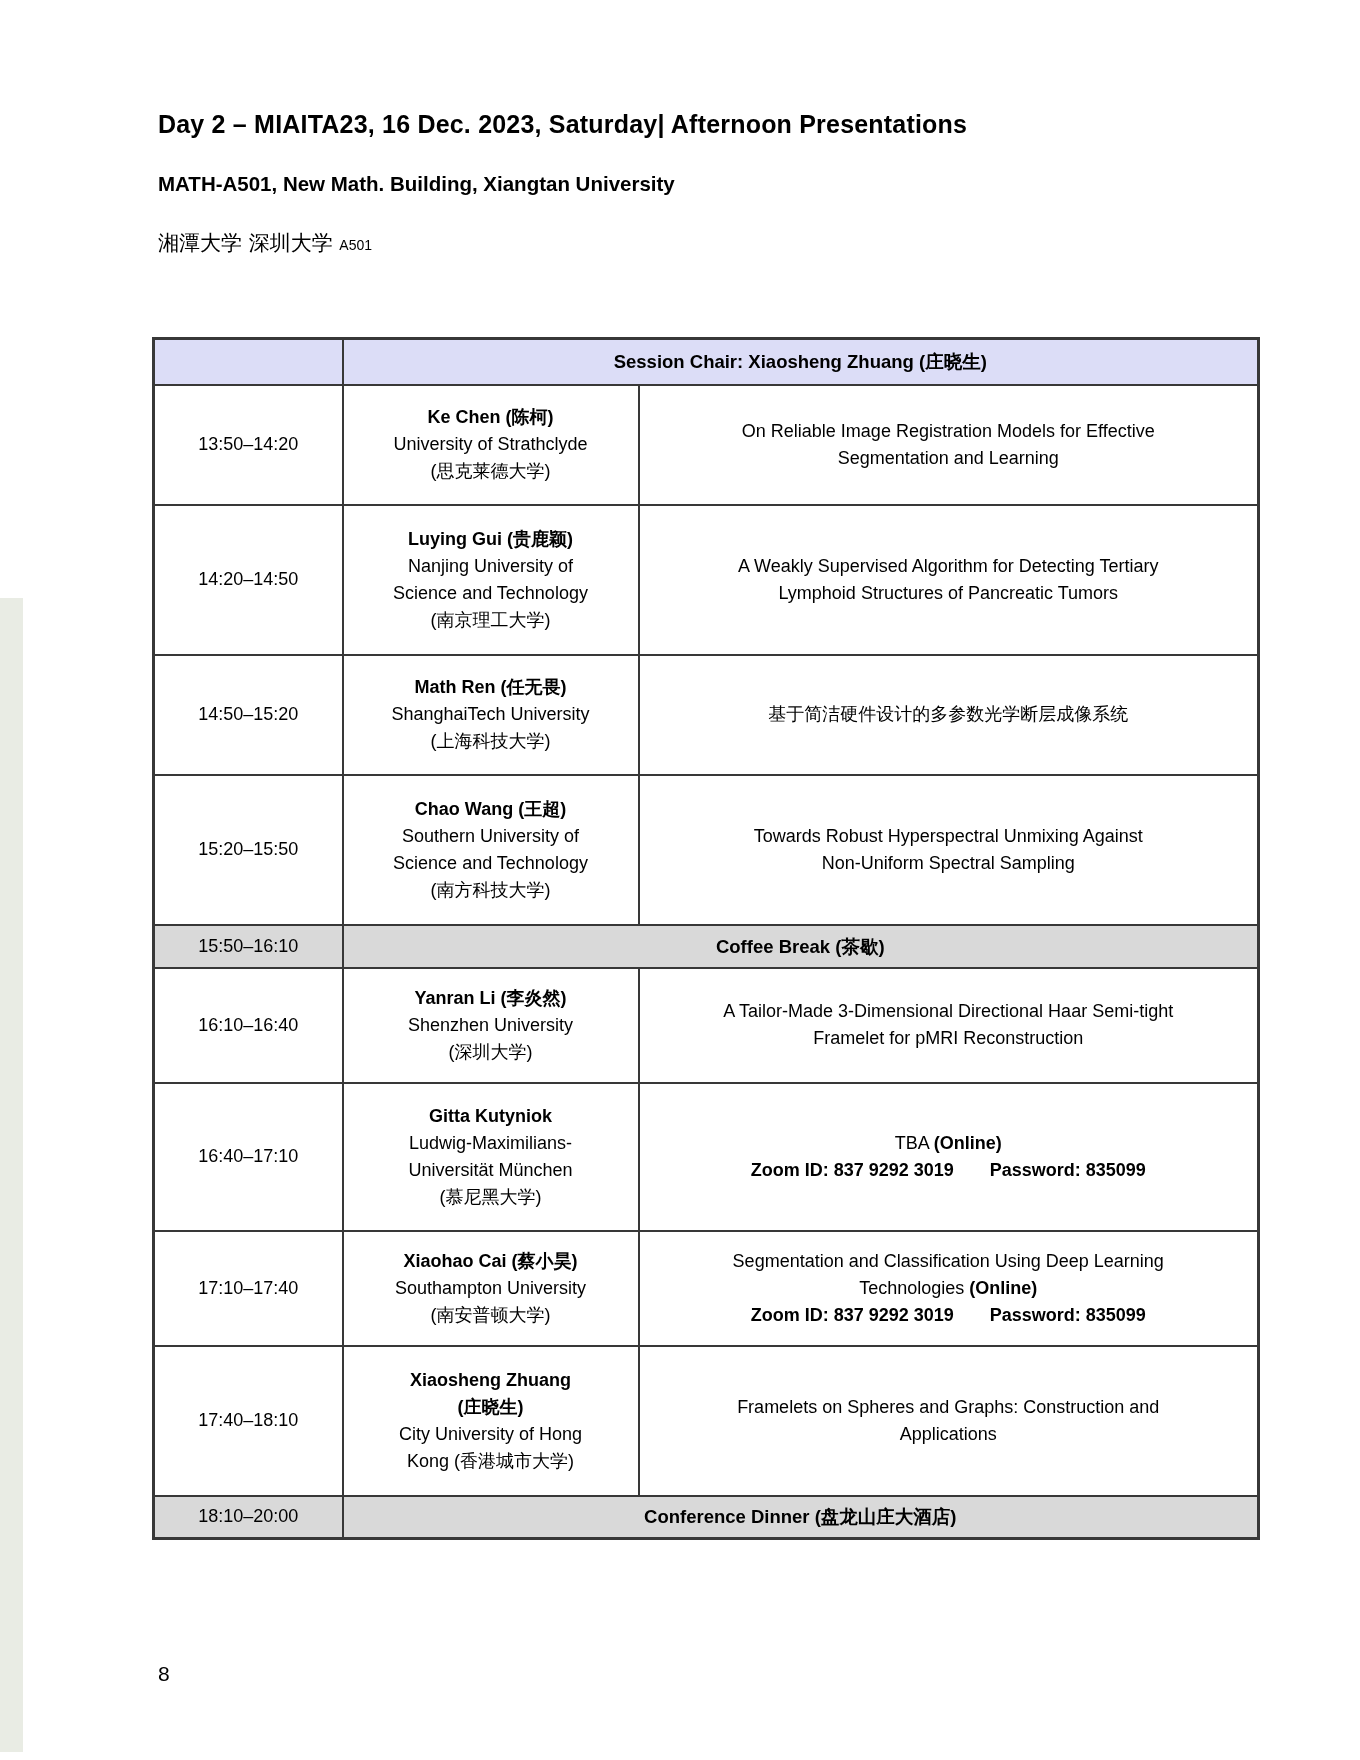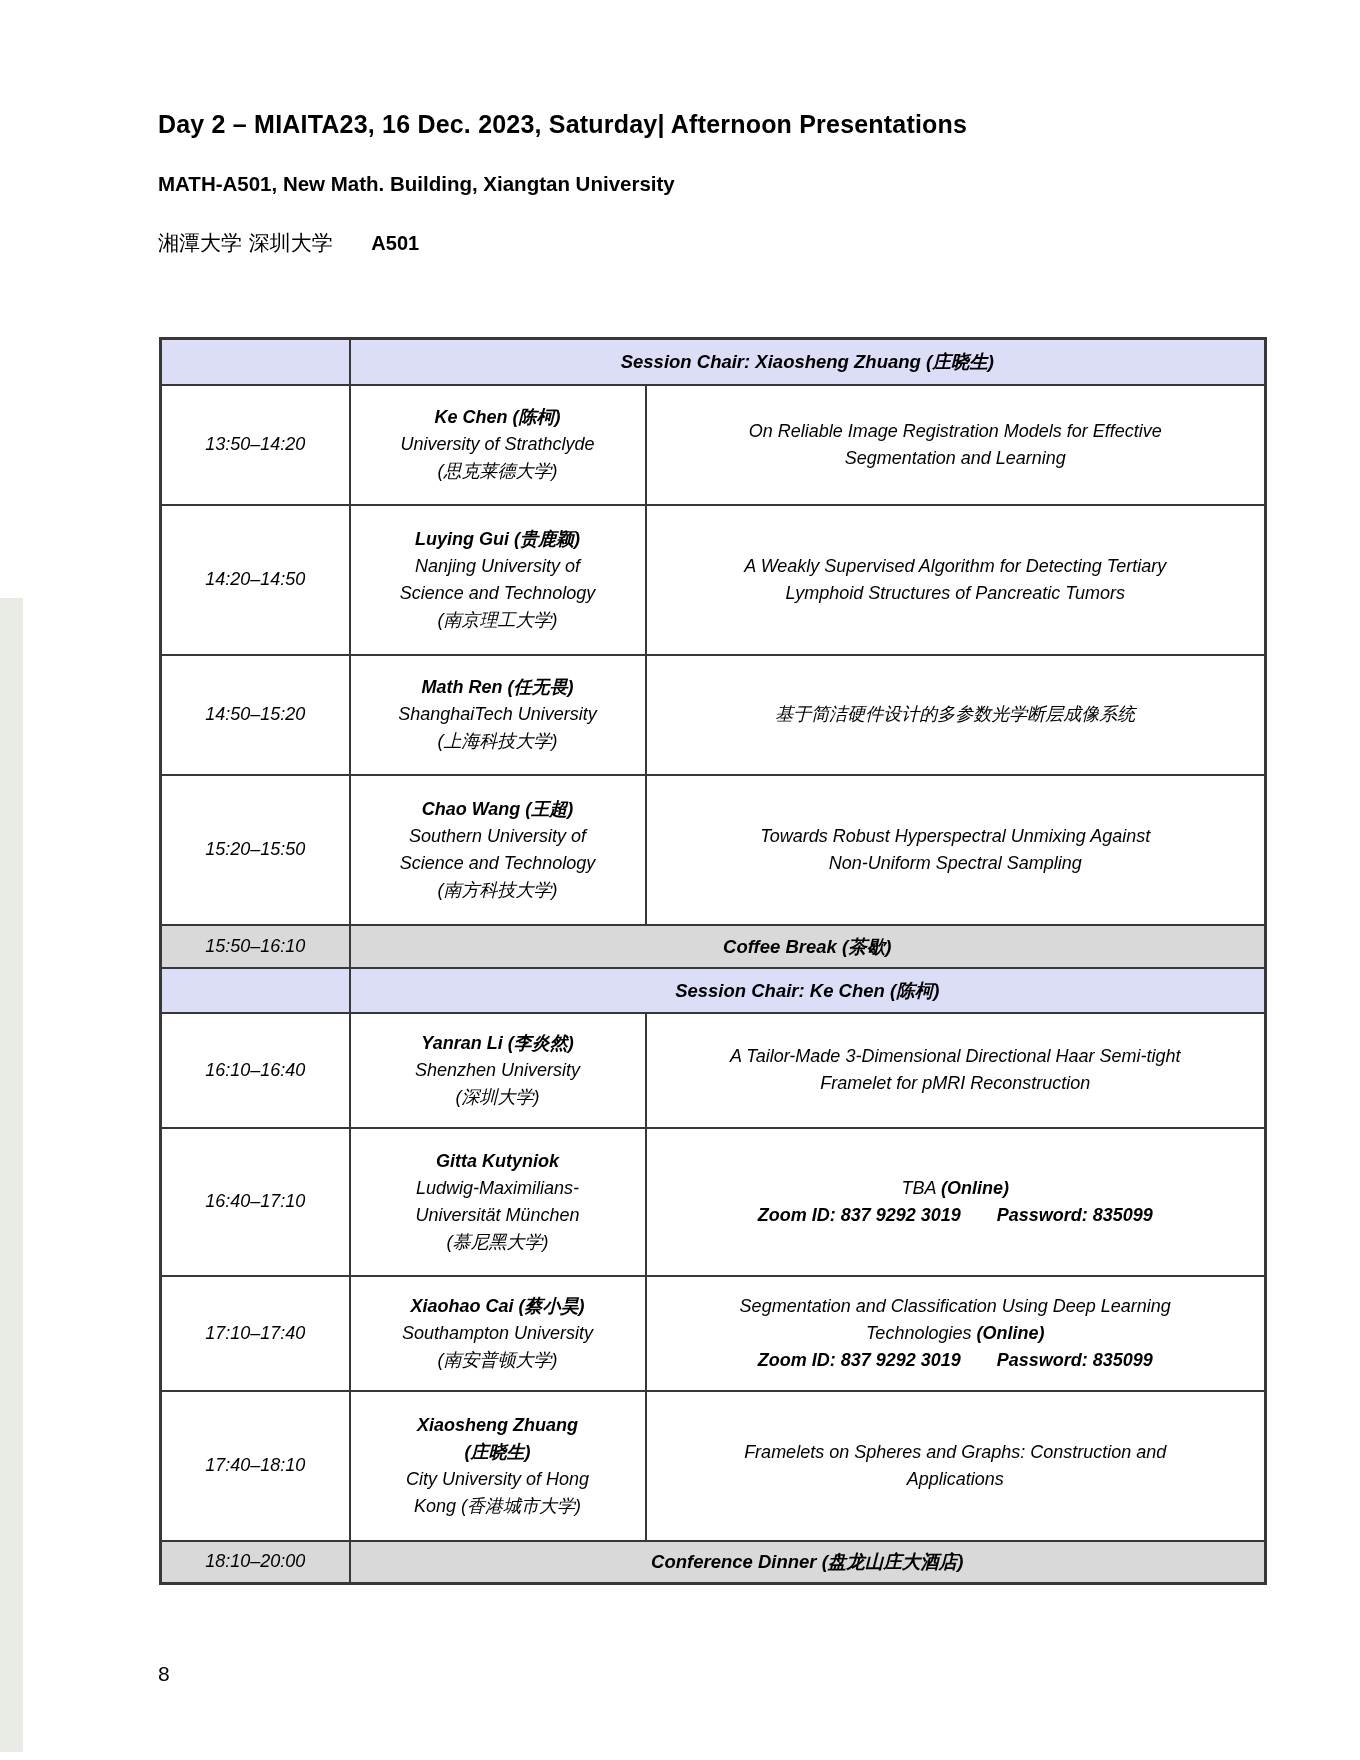--- a/index.html
+++ b/index.html
@@ -21,28 +21,27 @@
     font-size: 25px; font-weight: 700; letter-spacing: 0.2px;
   }
   .subheading {
     position: absolute; left: 158px; top: 172px;
     font-size: 20.5px; font-weight: 700;
   }
   .cn-line {
     position: absolute; left: 158px; top: 229px;
     font-size: 21px; font-family: "DejaVu Serif", serif;
   }
-  .cn-line .room { font-family: "Liberation Sans", sans-serif; font-weight: 700; font-size: 20px; margin-left: 32px; }
+  .cn-line .room { font-family: "Liberation Sans", sans-serif; font-weight: 400; font-size: 14px; }
   table.schedule {
-    position: absolute; left: 159px; top: 337px;
+    position: absolute; left: 152px; top: 337px;
     width: 1105px;
     border-collapse: collapse; table-layout: fixed;
     border: 3px solid #383838;
     font-size: 18px;
-    font-style: italic;
   }
   .schedule td {
     border: 2px solid #383838;
     text-align: center;
     vertical-align: middle;
     padding: 5px 10px;
     line-height: 27px;
   }
   col.c-time { width: 189px; }
   col.c-speaker { width: 296px; }
@@ -131,24 +130,20 @@
       <div>Towards Robust Hyperspectral Unmixing Against</div>
       <div>Non-Uniform Spectral Sampling</div>
     </td>
   </tr>
 
   <tr style="height:43px">
     <td class="gray">15:50–16:10</td>
     <td class="gray break-label" colspan="2">Coffee Break (茶歇)</td>
   </tr>
 
-  <tr style="height:45px">
-    <td class="lavender"></td>
-    <td class="lavender session-label" colspan="2">Session Chair: Ke Chen (陈柯)</td>
-  </tr>
 
   <tr style="height:115px">
     <td>16:10–16:40</td>
     <td>
       <div class="name">Yanran Li (李炎然)</div>
       <div>Shenzhen University</div>
       <div>(深圳大学)</div>
     </td>
     <td>
       <div>A Tailor-Made 3-Dimensional Directional Haar Semi-tight</div>

